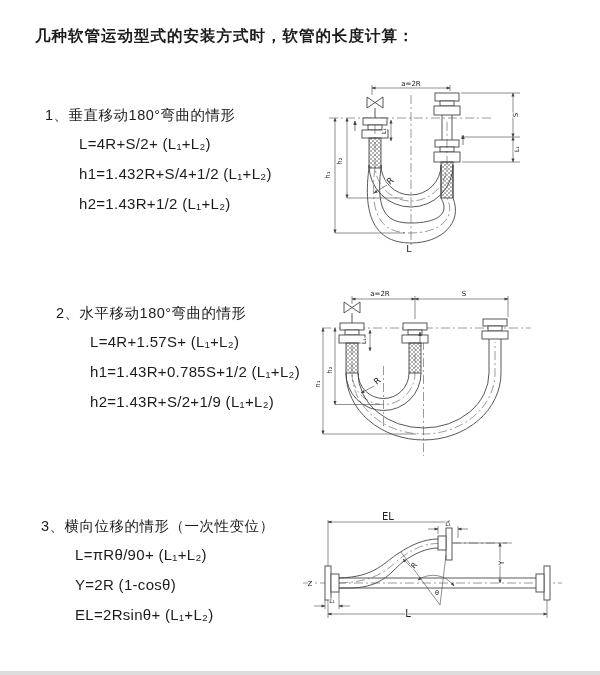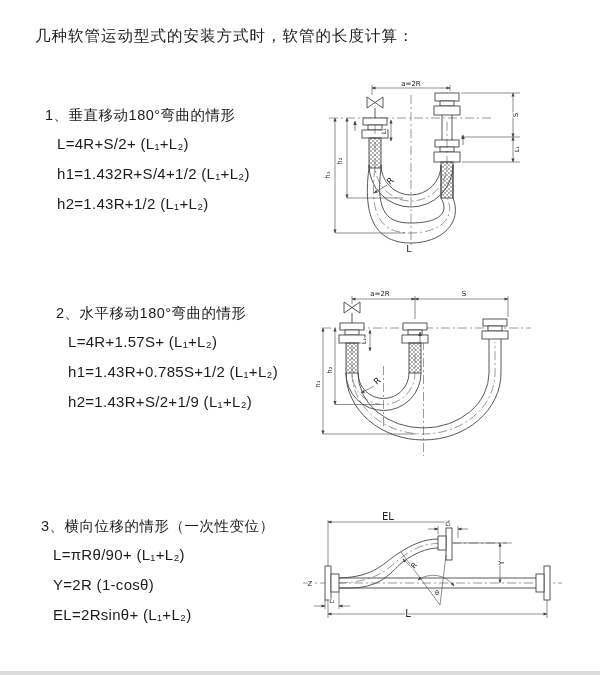--- a/index.html
+++ b/index.html
@@ -4,27 +4,27 @@
 <style>
   html,body{margin:0;padding:0;}
   body{
     width:600px;height:675px;position:relative;background:#ffffff;
     font-family:"Liberation Sans","DejaVu Sans",sans-serif;color:#1c1c1c;
     overflow:hidden;
   }
   .page{position:absolute;inset:0;background:#fff;}
   .scan-edge{position:absolute;left:0;right:0;bottom:0;height:4px;background:#dcdcdc;}
   .title{
-    position:absolute;left:35px;top:26px;font-size:15.5px;font-weight:400;
+    position:absolute;left:35px;top:26px;font-size:15.5px;font-weight:700;
     letter-spacing:1px;white-space:nowrap;
   }
   .sec{position:absolute;white-space:nowrap;}
   .heading{font-size:14.5px;font-weight:400;height:22px;letter-spacing:0.5px;}
   .formula{
-    font-size:15px;font-weight:400;margin-left:12px;height:30px;
+    font-size:15px;font-weight:400;margin-left:34px;height:30px;
     display:flex;align-items:center;letter-spacing:0.3px;
   }
   .formula:first-of-type{margin-top:4px;}
   .diag{position:absolute;}
   svg text{stroke:#fff;stroke-width:2;paint-order:stroke;stroke-linejoin:round;fill:#222;}
 </style>
 </head>
 <body>
 
 <div class="page">

